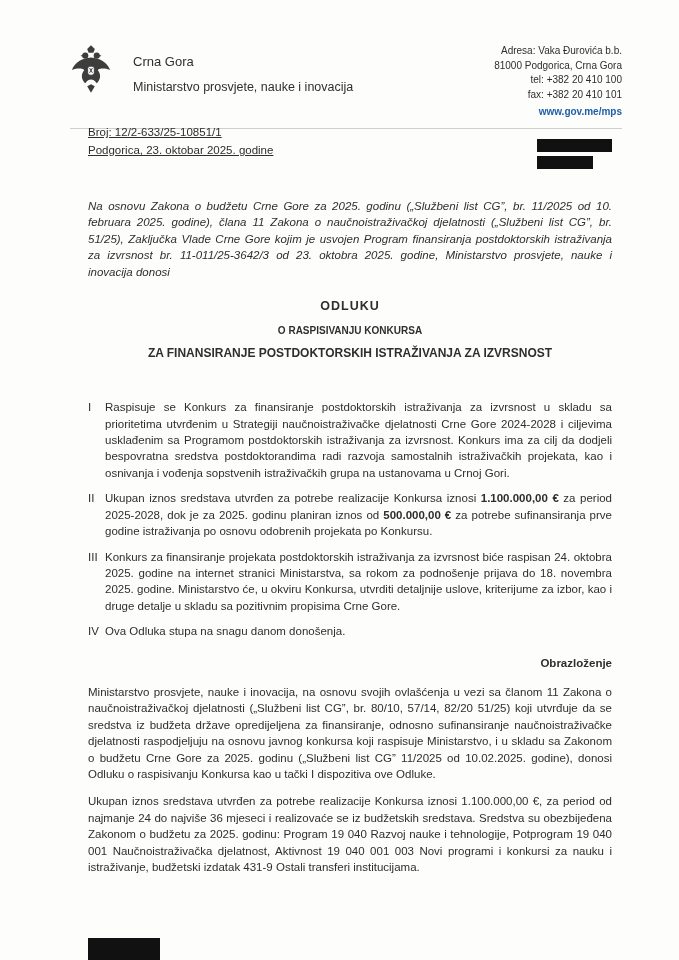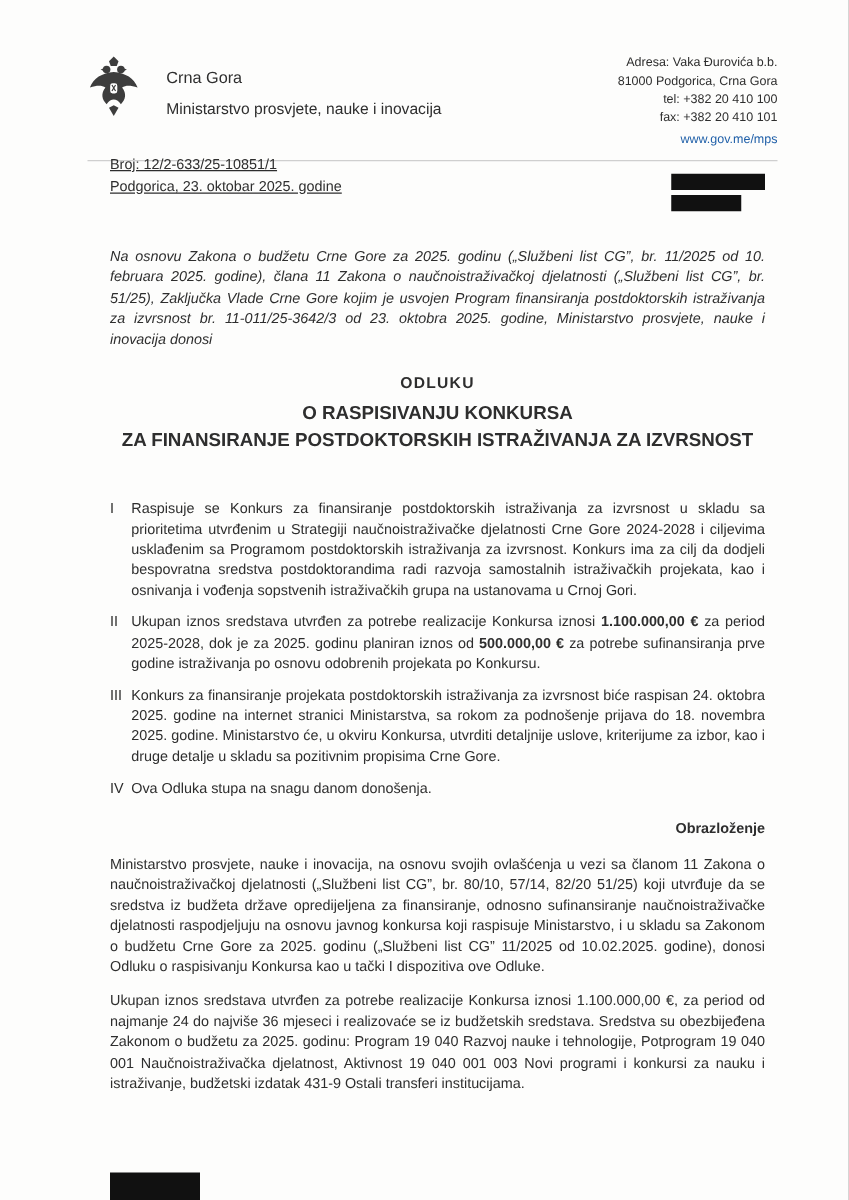--- a/index.html
+++ b/index.html
@@ -12,41 +12,41 @@
   }
 
   
   .header { position: absolute; top: 44px; left: 70px; width: 552px;
             display: flex; justify-content: space-between; }
   .header-left { display: flex; gap: 21px; align-items: flex-start; }
   .coat { width: 42px; height: 50px; flex: 0 0 auto; }
   .org-name { font-size: 13px; margin-top: 10px; }
   .org-dept { font-size: 12.5px; margin-top: 11px; }
   .header-right { text-align: right; font-size: 10px; line-height: 14.5px; }
-  .website { color: #1f5fa8; font-weight: normal; text-decoration: none; display: block; margin-top: 3px; }
+  .website { color: #1f5fa8; font-weight: bold; text-decoration: none; display: block; margin-top: 3px; }
   .header-rule { position: absolute; top: 128px; left: 70px; width: 552px;
                  border-top: 1px solid #cfcfcf; }
 
   
   .redact-top { position: absolute; left: 537px; top: 139px; }
   .redact-bar-1 { width: 75px; height: 13px; background: #111; margin-bottom: 4px; }
   .redact-bar-2 { width: 56px; height: 13px; background: #111; }
   .redact-bottom { position: absolute; left: 88px; top: 938px; width: 72px; height: 22px; background: #111; }
 
   
   .meta { position: absolute; top: 123px; left: 88px; font-size: 11.5px; line-height: 18px; text-decoration: underline; }
 
   
   .doc-body { position: absolute; top: 198px; left: 88px; width: 524px;
               font-size: 11.5px; line-height: 16.4px; text-align: justify; }
   .preamble { margin-bottom: 18px; font-style: italic; }
   .title-block { text-align: center; font-weight: bold; margin: 16px 0 38px; }
   .title-1 { font-size: 12.5px; letter-spacing: 1px; margin-bottom: 9px; }
-  .title-2 { font-size: 15px; margin-bottom: 5px; }
-  .title-3 { font-size: 15px; }
+  .title-2 { font-size: 10px; margin-bottom: 5px; }
+  .title-3 { font-size: 12px; }
   .item { position: relative; padding-left: 17px; margin-bottom: 9px; }
   .numeral { position: absolute; left: 0; }
   .section-heading { text-align: right; font-weight: bold; font-size: 11.5px; margin: 15px 0 13px; }
   .para { margin-bottom: 11px; }
 </style>
 </head>
 <body>
 
 <div class="page">
 

